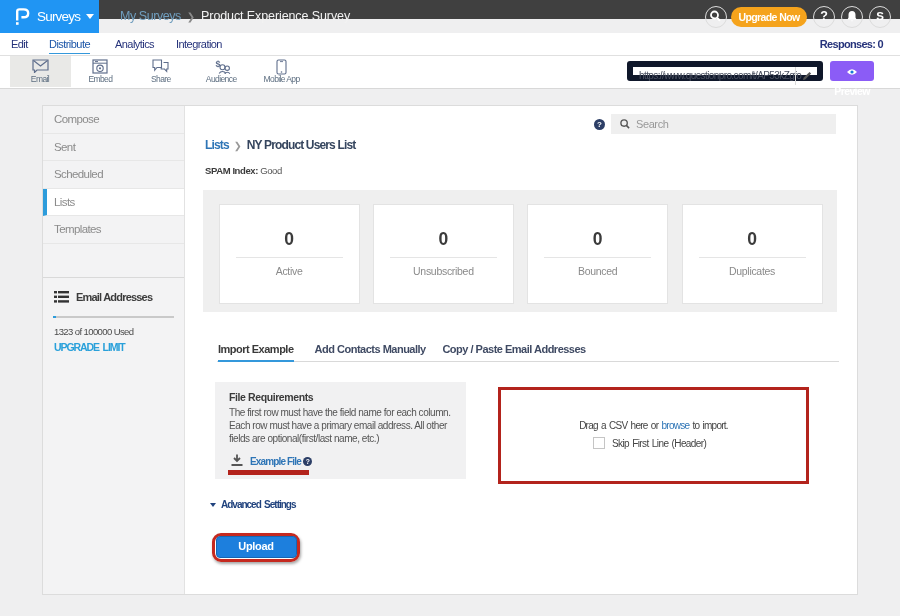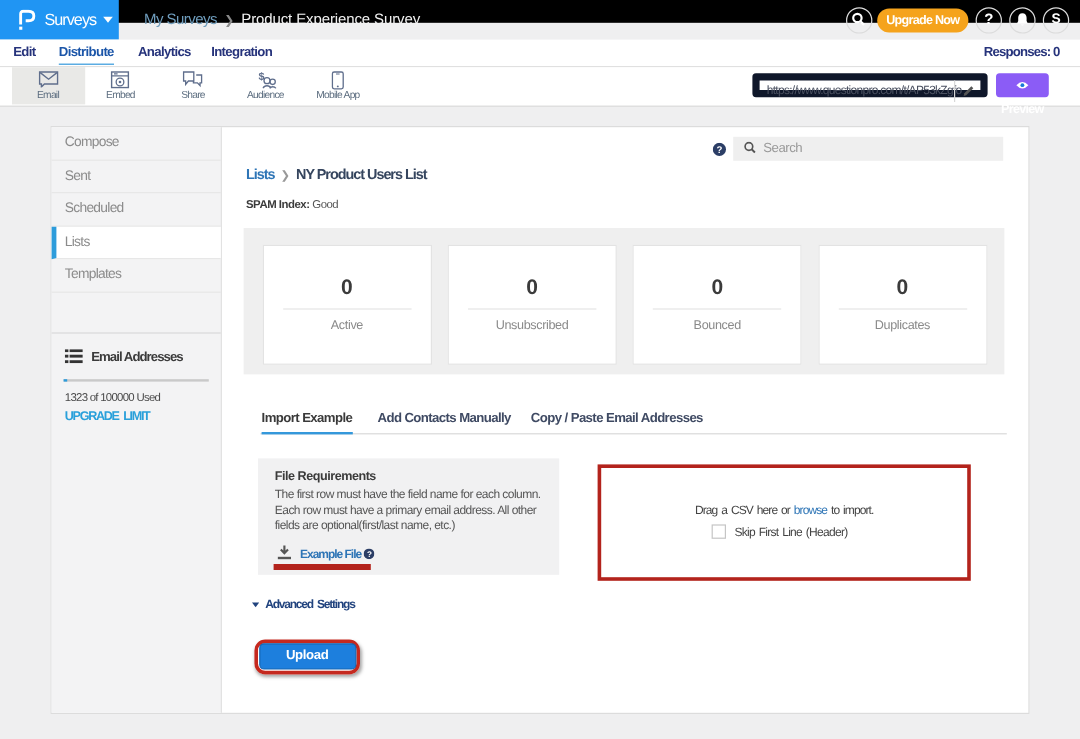--- a/index.html
+++ b/index.html
@@ -1,33 +1,33 @@
 <!DOCTYPE html>
 <html><head>
 <meta charset="utf-8">
 <style>
 * { margin:0; padding:0; box-sizing:border-box; }
 html,body { width:900px; height:616px; overflow:hidden; }
 body { font-family:"Liberation Sans", sans-serif; position:relative; background:#efeff0; }
 
 
-#topbar { position:absolute; left:0; top:0; width:900px; height:19px; background:#000000; }
+#topbar { position:absolute; left:0; top:0; width:900px; height:19px; background:#404040; }
 #logo { position:absolute; left:0; top:0; width:99px; height:33px; background:#2095f3; }
 #logo svg { position:absolute; left:15px; top:8px; }
 #logo .txt { position:absolute; left:37px; top:9px; color:#fff; font-size:13.5px; letter-spacing:-0.8px; }
 #logo .caret { position:absolute; left:86px; top:14px; width:0; height:0; border-left:4.5px solid transparent; border-right:4.5px solid transparent; border-top:5.5px solid #fff; }
 #crumb { position:absolute; left:120px; top:9px; font-size:12.5px; color:#f2f2f2; letter-spacing:-0.1px; }
 #crumb .ms { color:#6f9dbd; letter-spacing:-0.45px; }
 #crumb .sep { color:#8a8a8a; padding:0 6px; font-size:10px; }
 .navcirc { position:absolute; top:6px; width:22px; height:22px; border:1.5px solid #dcdcdc; border-radius:50%; color:#fff; }
 #upg { position:absolute; left:731px; top:7px; width:76px; height:20px; background:#f5a31c; border-radius:10px; color:#fff; font-size:10.5px; font-weight:bold; letter-spacing:-0.6px; text-align:center; line-height:20px; }
 
 
 #menurow { position:absolute; left:0; top:33px; width:900px; height:23px; background:#fff; border-bottom:1px solid #e0e0e0; }
-#menurow .mi { position:absolute; top:5px; font-size:11px; font-weight:bold; letter-spacing:-0.55px; color:#26337b; }
+#menurow .mi { position:absolute; top:5px; font-size:11px; font-weight:normal; letter-spacing:-0.55px; color:#26337b; }
 #menurow .resp { position:absolute; right:17px; top:5px; font-size:11px; font-weight:bold; letter-spacing:-0.7px; color:#26337b; }
 
 
 #toolbar { position:absolute; left:0; top:56px; width:900px; height:33px; background:#fff; border-bottom:1px solid #d8d8d8; }
 .tbtn { position:absolute; top:0; height:31px; width:61px; text-align:center; }
 .tbtn .lbl { position:absolute; bottom:3px; width:100%; font-size:8.5px; letter-spacing:-0.6px; color:#5d6e80; }
 .tbtn svg { margin-top:3px; }
 #urlbox { position:absolute; left:627px; top:5px; width:196px; height:20px; background:#fff; border:6px solid #0f172a; border-radius:3px; font-size:10px; letter-spacing:-0.6px; color:#4a5060; line-height:18px; padding-left:6px; }
 #urlbox .pen { position:absolute; right:0; top:0; width:22px; height:18px; text-align:center; border-left:1px solid #d8d8d8; }
 #prevbtn { position:absolute; left:830px; top:5px; width:44px; height:20px; background:#8b5cf6; border-radius:3px; color:#fff; font-size:10.5px; font-weight:bold; letter-spacing:-0.6px; text-align:center; line-height:20px; }

